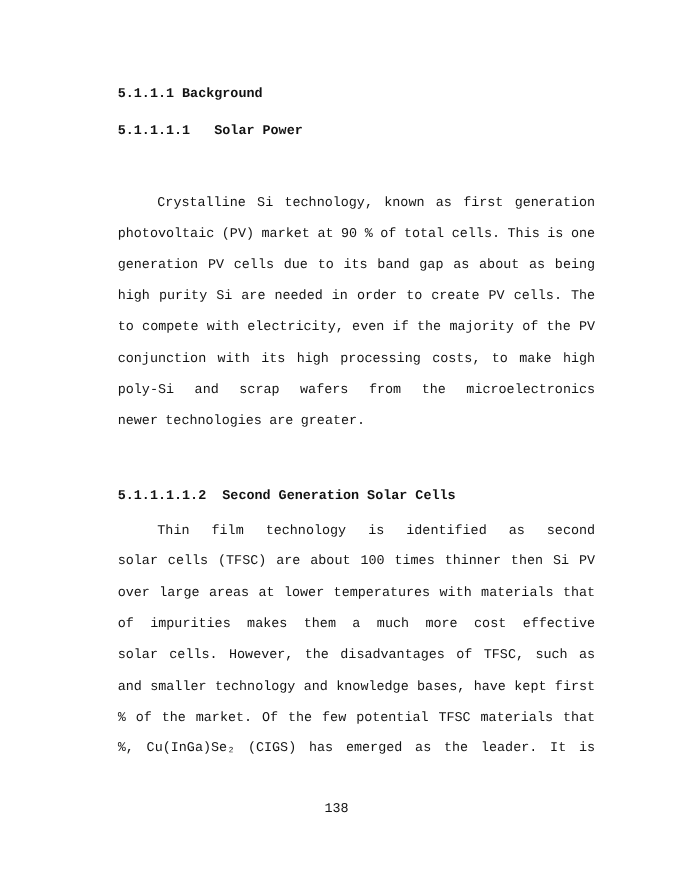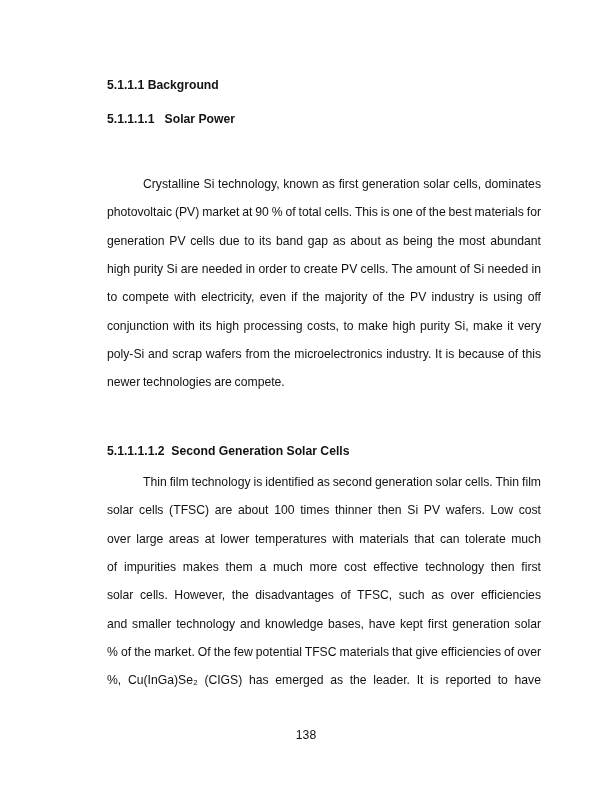--- a/index.html
+++ b/index.html
@@ -5,21 +5,21 @@
   html, body {
     margin: 0;
     padding: 0;
     background: #ffffff;
   }
   .page {
     position: relative;
     width: 548px;
     height: 792px;
     background: #ffffff;
-    font-family: Liberation Sans, sans-serif;
+    font-family: Liberation Mono, monospace;
     color: #121212;
     overflow: hidden;
   }
   .heading {
     position: absolute;
     left: 107px;
     width: 434px;
     font-size: 12.2px;
     font-weight: bold;
     line-height: 14px;
@@ -65,21 +65,21 @@
 
 
   <div class="para endleft" style="top:170px">
       <div class="line">Crystalline Si technology, known as first generation solar cells, dominates the</div>
       <div class="line">photovoltaic (PV) market at 90 % of total cells.  This is one of the best materials for first</div>
       <div class="line">generation PV cells due to its band gap as about as being the most abundant material in the</div>
       <div class="line">high purity Si are needed in order to create PV cells.  The amount of Si needed in</div>
       <div class="line">to compete with electricity, even if the majority of the PV industry is using off grade</div>
       <div class="line">conjunction with its high processing costs, to make high purity Si, make it very difficult</div>
       <div class="line">poly-Si and scrap wafers from the microelectronics industry.  It is because of this that</div>
-      <div class="line">newer technologies are compete.</div>
+      <div class="line">newer technologies are greater.</div>
     </div>
 
   <div class="heading" style="top:444px">5.1.1.1.1.2  Second Generation Solar Cells</div>
 
   <div class="para" style="top:468px">
       <div class="line">Thin film technology is identified as second generation solar cells.  Thin film</div>
       <div class="line">solar cells (TFSC) are about 100 times thinner then Si PV wafers.  Low cost deposition</div>
       <div class="line">over large areas at lower temperatures with materials that can tolerate much higher levels</div>
       <div class="line">of impurities makes them a much more cost effective technology then first generation</div>
       <div class="line">solar cells.  However, the disadvantages of TFSC, such as over efficiencies (currently)</div>

